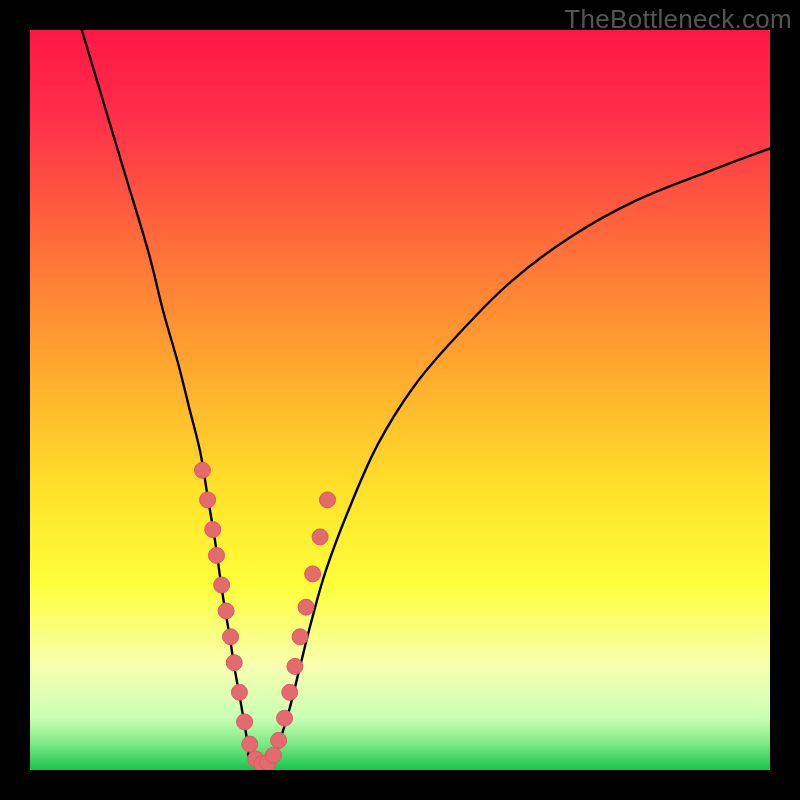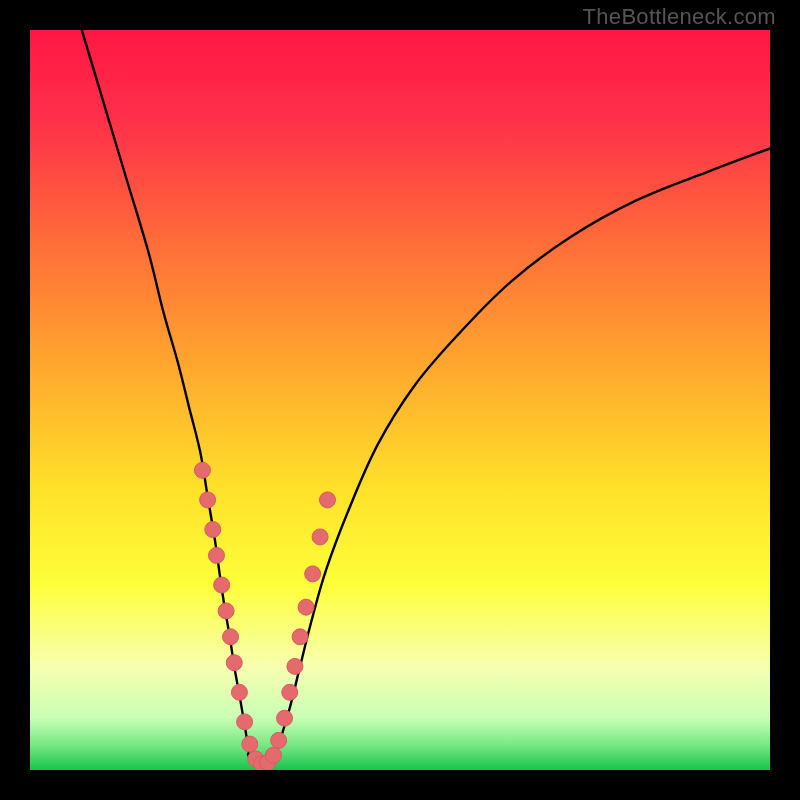--- a/index.html
+++ b/index.html
@@ -26,23 +26,23 @@
     overflow: hidden;
   }
   .gradient {
     position: absolute;
     left: 0; top: 0;
     width: 100%; height: 100%;
   }
   .watermark {
     position: absolute;
     top: 4px;
-    right: 24px;
+    right: 8px;
     font-family: Arial, Helvetica, sans-serif;
-    font-size: 22px;
+    font-size: 26px;
     color: #555;
     letter-spacing: 0.3px;
   }
   svg { display: block; }
 </style>
 </head>
 <body>
 
 <div class="frame">
 

